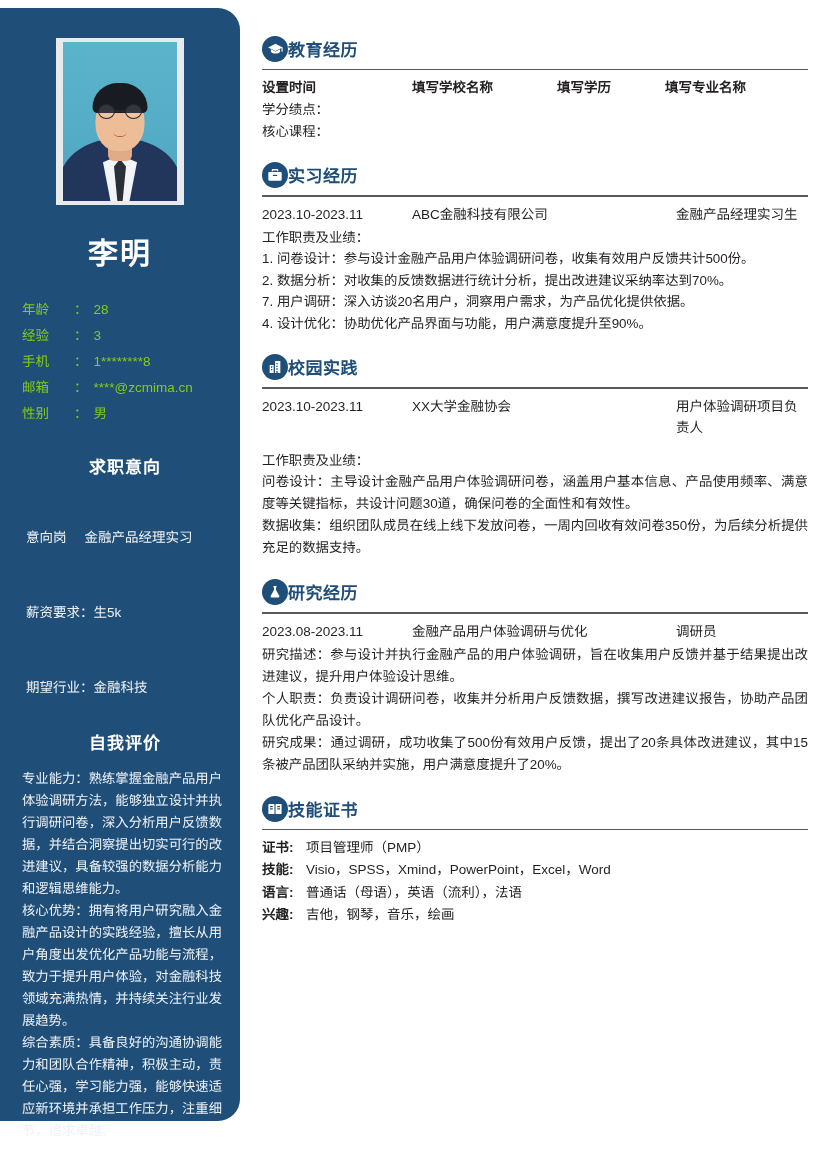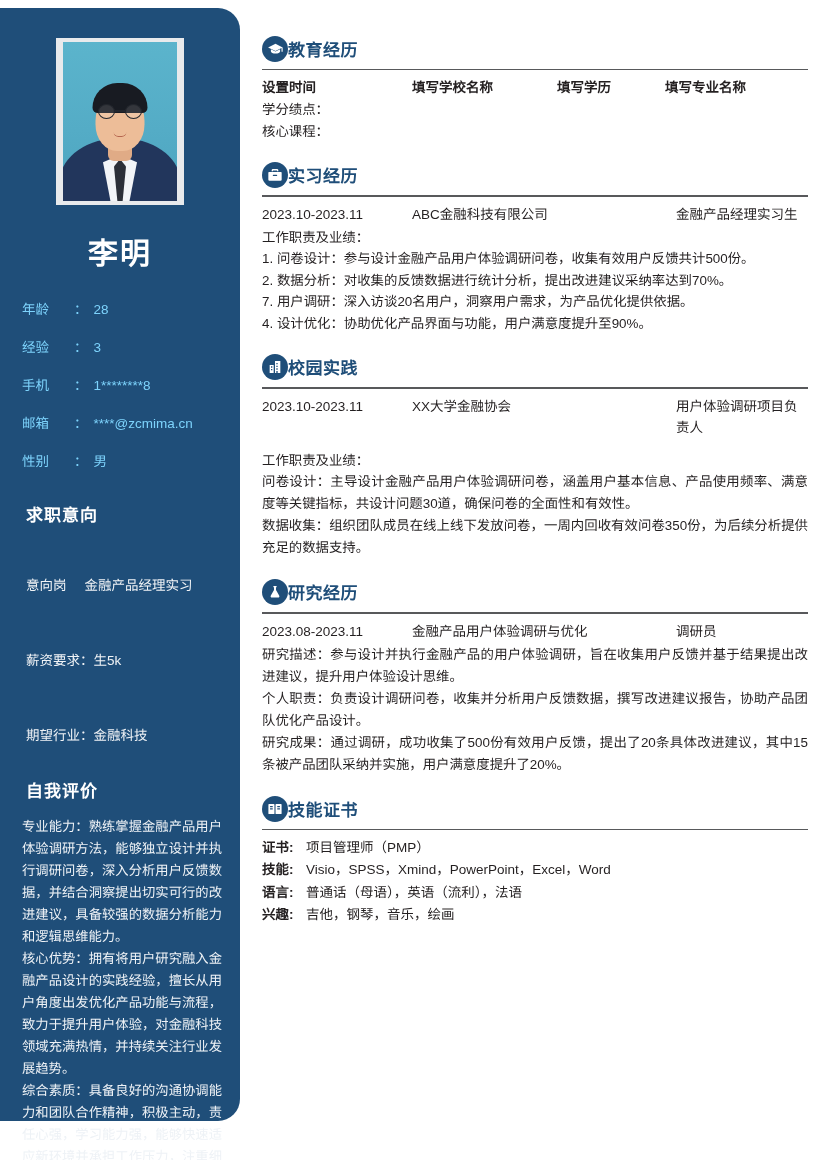--- a/index.html
+++ b/index.html
@@ -102,36 +102,36 @@
     letter-spacing: 2px;
     margin-top: 24px;
     color: #ffffff;
   }
 
   .info-list { margin-top: 24px; padding-left: 6px; }
   .info-row {
     display: flex;
     font-size: 13.5px;
     line-height: 26px;
-    color: #7dd3fc;
+    color: #84cc16;
     white-space: nowrap;
-    margin-top: 12px;
   }
   .info-label { min-width: 52px; }
   .info-colon { margin-right: 6px; }
   .info-value { }
 
   .side-heading {
     font-size: 17px;
     font-weight: bold;
     color: #ffffff;
     padding-left: 10px;
     margin-top: 26px;
     margin-bottom: 14px;
     letter-spacing: 1px;
+    text-align: center;
   }
 
   .intent-row {
     display: flex;
     font-size: 13.5px;
     line-height: 30px;
     color: #f0f3f6;
     padding-left: 10px;
     white-space: nowrap;
     margin-top: 45px;

